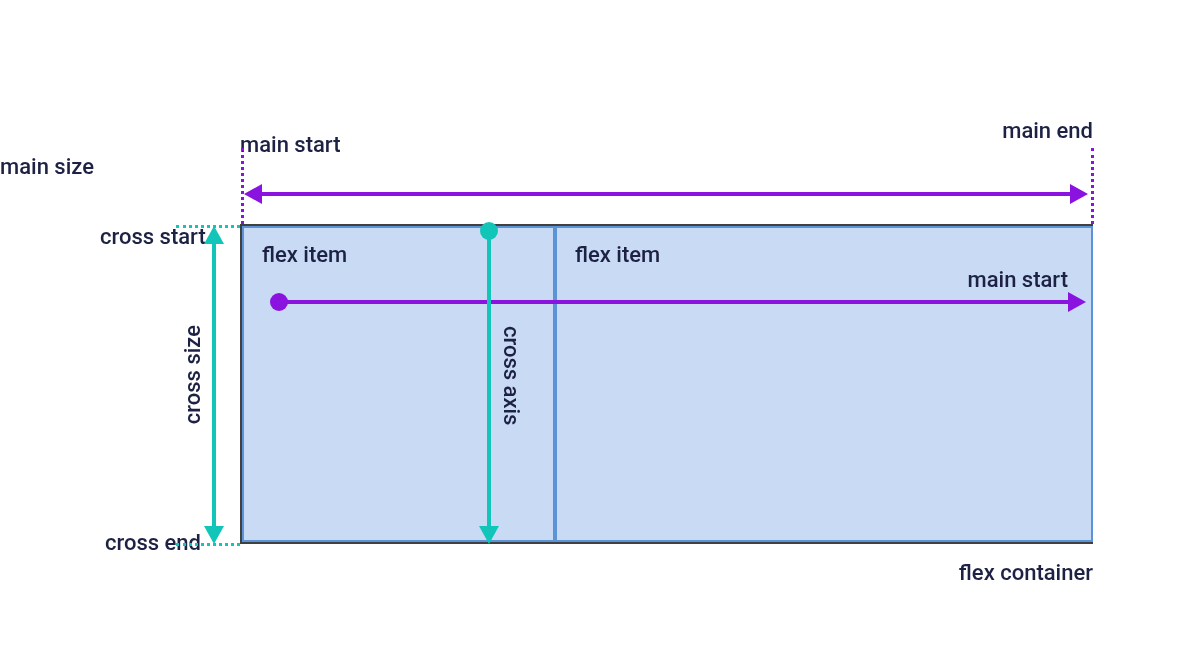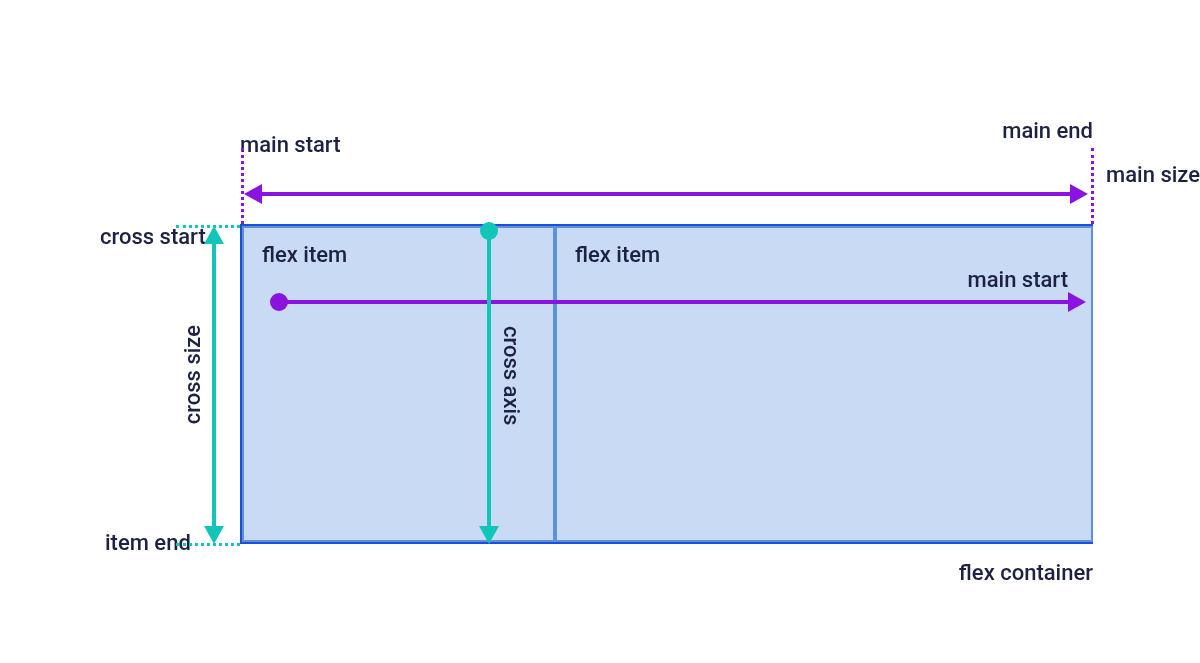--- a/index.html
+++ b/index.html
@@ -32,21 +32,21 @@
     white-space: nowrap;
   }
   
   .flex-container {
     position: absolute;
     left: 240px;
     top: 224px;
     width: 853px;
     height: 320px;
     background: #c8daf4;
-    border: 2px solid #1d4ed8;
+    border: 2px solid #404040;
   }
   .flex-item {
     position: absolute;
     top: 0; bottom: 0;
     border: 2px solid #5c93d6;
   }
   .flex-item.one { left: 0; width: 313px; }
   .flex-item.two { left: 313px; width: 538px; }
   .flex-item .fi-label {
     position: absolute;
@@ -164,31 +164,31 @@
 
 </style>
 </head>
 <body>
 
 <div class="stage">
 
 
   <div class="lbl" style="left:240px; top:132px;">main start</div>
   <div class="lbl" style="right:107px; top:118px; text-align:left;">main end</div>
-  <div class="lbl" style="left:0; right:0; top:154px; text-align:right;margin-top:8px;">main size</div>
+  <div class="lbl" style="left:0; right:0; top:154px; text-align:left;">main size</div>
 
   <div class="dotV" style="left:241px; top:148px; height:76px;"></div>
   <div class="dotV" style="left:1091px; top:148px; height:76px;"></div>
 
   <div class="main-size-line"></div>
   <div class="arrow-left-purple" style="left:244px; top:184px;"></div>
   <div class="arrow-right-purple" style="left:1070px; top:184px;"></div>
 
   <div class="lbl" style="left:100px; top:224px;">cross start</div>
-  <div class="lbl" style="left:105px; top:530px;">item end</div>
+  <div class="lbl" style="left:105px; top:530px;">cross end</div>
 
   <div class="dotH" style="left:176px; top:225px; width:64px;"></div>
   <div class="dotH" style="left:176px; top:543px; width:64px;"></div>
 
   <div class="cross-size-line"></div>
   <div class="arrow-up-teal" style="left:204px; top:226px;"></div>
   <div class="arrow-down-teal" style="left:204px; top:526px;"></div>
   <div class="vtext ccw" style="left:180px; top:325px;">cross size</div>
 
   <div class="flex-container">

